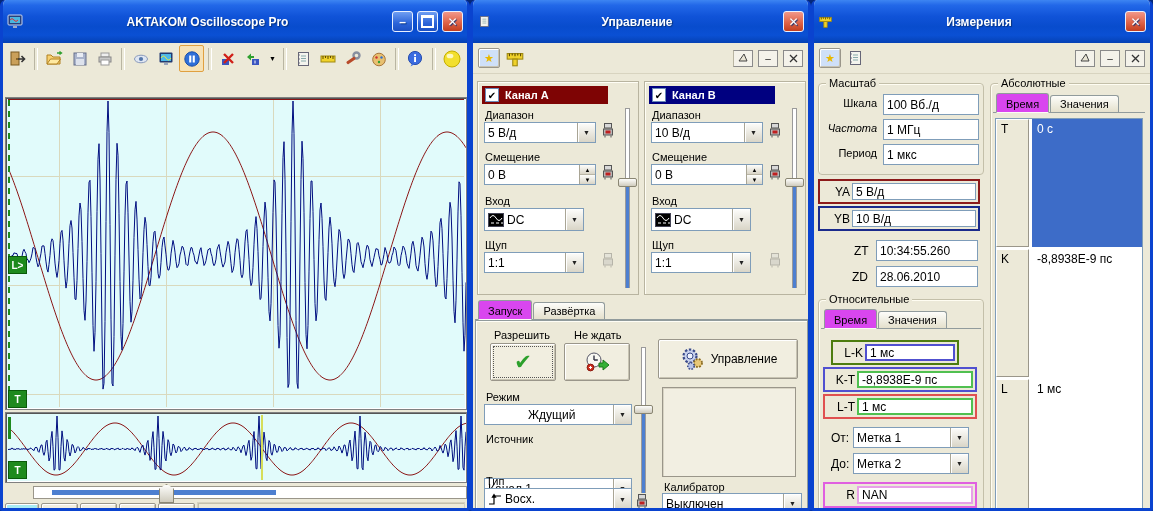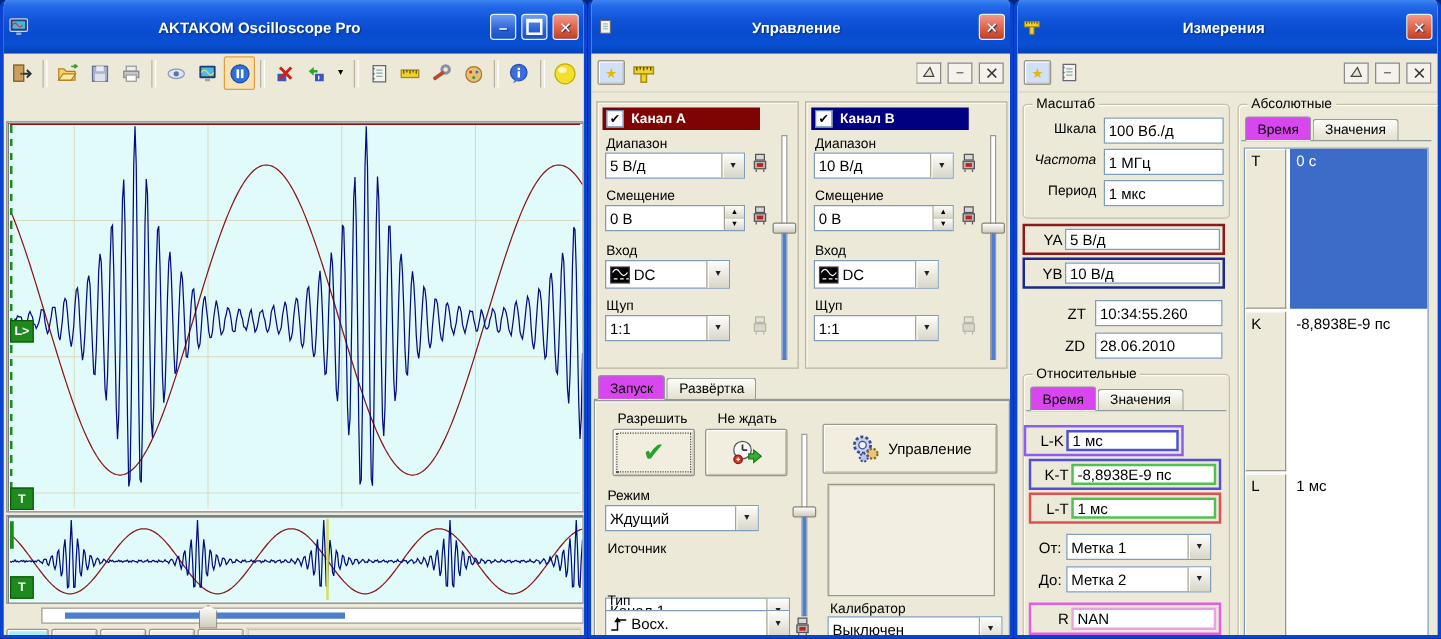--- a/index.html
+++ b/index.html
@@ -432,21 +432,21 @@
       <div class="btn3 abs" style="left:88px;top:22px;width:66px;height:38px;">
         <svg width="26" height="22" viewBox="0 0 26 22">
             <circle cx="10" cy="9" r="7" fill="#f8f8f2" stroke="#556"></circle>
             <path d="M10 9 V4.5 M10 9 h3.8" stroke="#334" stroke-width="1.4"></path>
             <circle cx="6.5" cy="16.5" r="3.4" fill="#d03020" stroke="#8a1a10"></circle>
             <path d="M5 16.5 h3 M6.5 15 v3" stroke="#fff"></path>
             <path d="M15 12 h4 v-3 l6 5 -6 5 v-3 h-4 z" fill="#35b035" stroke="#1a7a1a"></path>
           </svg>
       </div>
       <div class="abs lbl" style="left:10px;top:70px;">Режим</div>
-      <div class="combo abs" style="left:8px;top:83px;width:123px;height:21px;">
+      <div class="combo abs" style="left:8px;top:83px;width:148px;height:21px;padding-left:40px;">
         <span class="val">Ждущий</span>
           <span class="cbtn">▼</span>
       </div>
       <div class="abs lbl" style="left:10px;top:112px;">Источник</div>
       <div class="combo abs" style="left:8px;top:125px;width:148px;height:21px;margin-top:32px;">
         <span class="val">Канал 1</span>
           <span class="cbtn">▼</span>
       </div>
       <div class="abs lbl" style="left:10px;top:154px;">Тип</div>
       <div class="combo abs" style="left:8px;top:167px;width:148px;height:22px;">
@@ -553,21 +553,21 @@
     <div class="field abs" style="left:62px;top:197px;width:102px;height:21px;">10:34:55.260</div>
     <div class="abs lbl" style="left:38px;top:227px;font-size:12px;">ZD</div>
     <div class="field abs" style="left:62px;top:223px;width:102px;height:21px;">28.06.2010</div>
 
     <div class="gb" style="left:4px;top:256px;width:166px;height:218px;">
       <span class="legend">Относительные</span>
       <div class="tabstrip" style="left:2px;top:8px;width:160px;height:21px;">
         <span class="tab on">Время</span>
         <span class="tab">Значения</span>
       </div>
-      <div class="vbox" style="left:0;top:40px;width:128px;height:25px;border:2px solid #8b5cf6;">
+      <div class="vbox" style="left:12px;top:40px;width:128px;height:25px;border:2px solid #4d7c0f;">
         <span class="tag">L-K</span>
         <span class="field" style="border:2px solid #5050d0;">1 мс</span>
       </div>
       <div class="vbox" style="left:4px;top:67px;width:154px;height:25px;border:2px solid #5050d0;">
         <span class="tag">K-T</span>
         <span class="field" style="border:2px solid #50c050;">-8,8938E-9 пс</span>
       </div>
       <div class="vbox" style="left:4px;top:94px;width:154px;height:25px;border:2px solid #e05050;">
         <span class="tag">L-T</span>
         <span class="field" style="border:2px solid #50c050;">1 мс</span>

